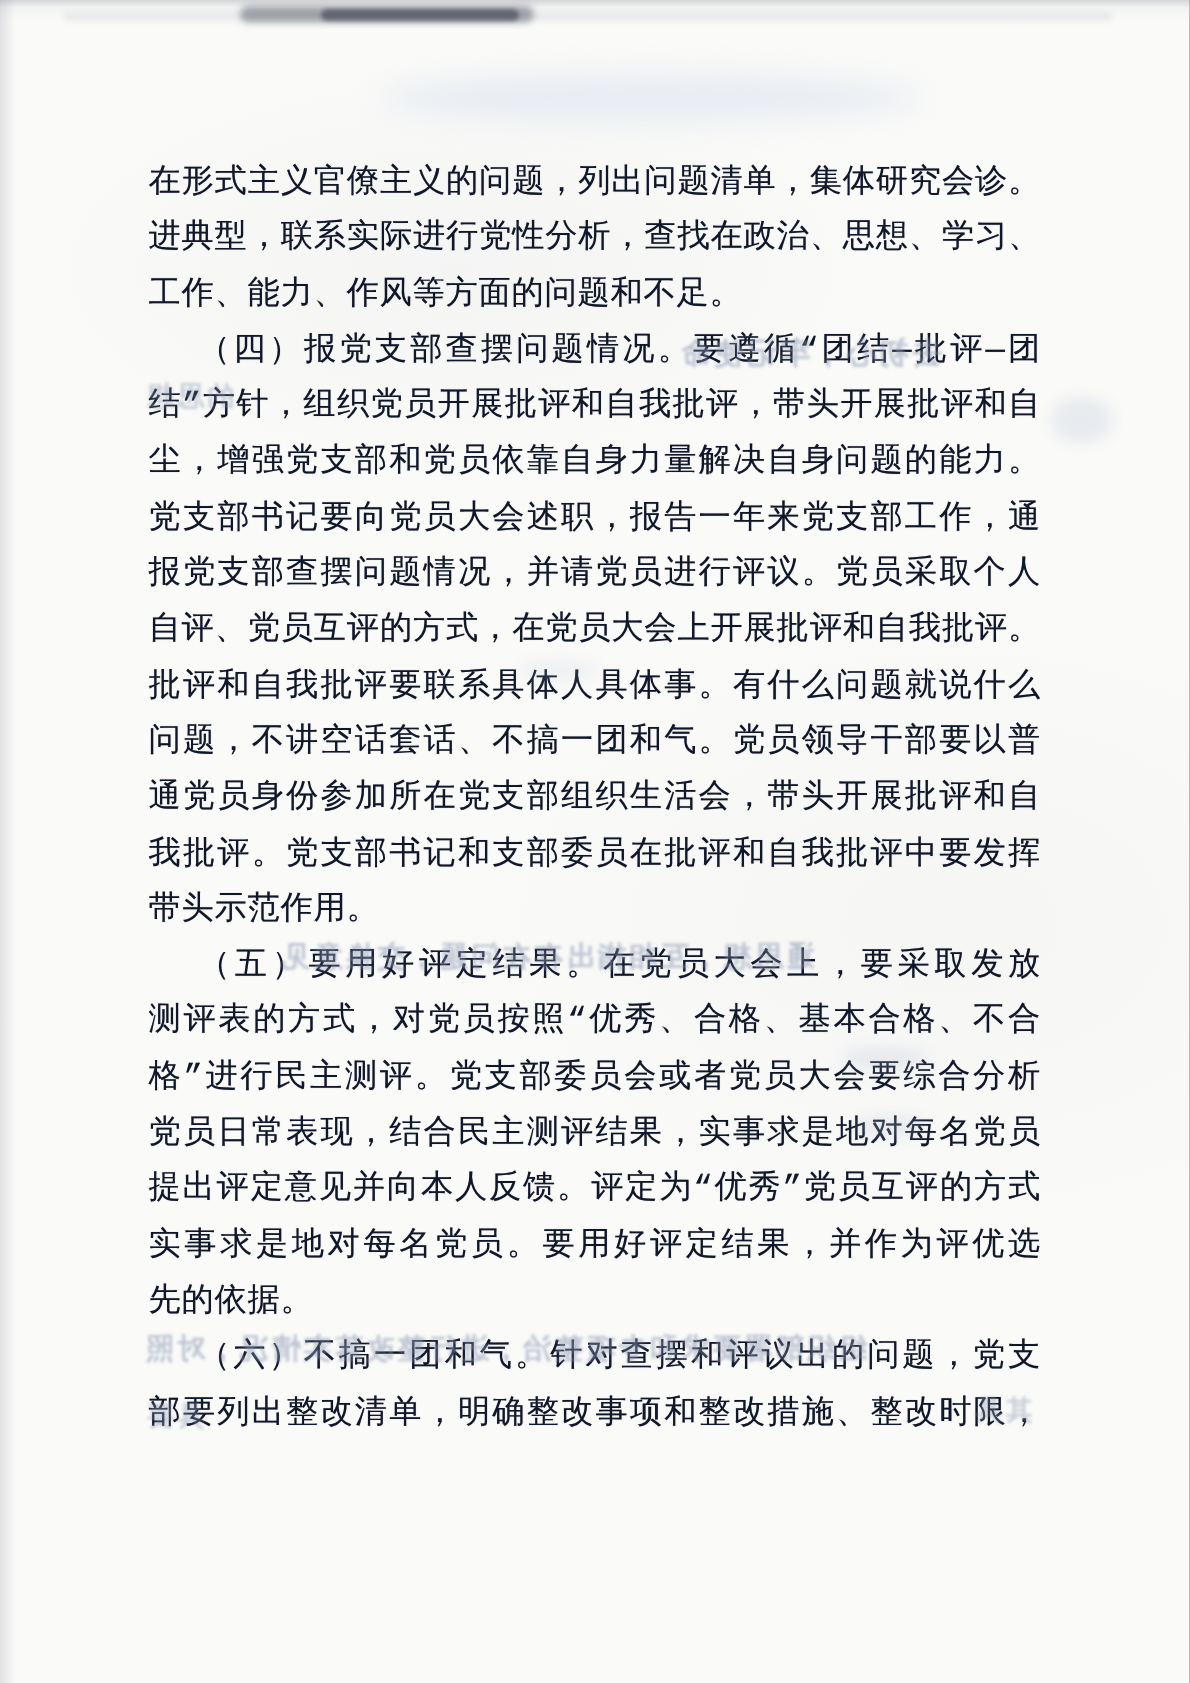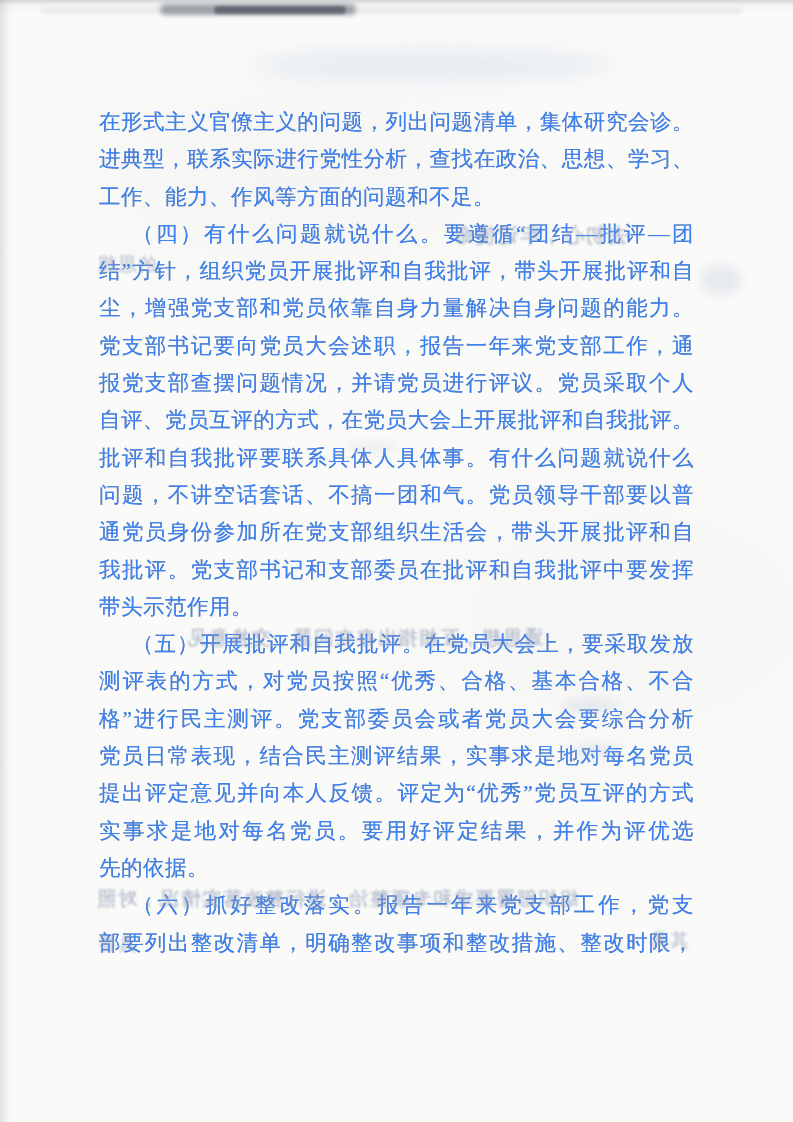--- a/index.html
+++ b/index.html
@@ -35,21 +35,22 @@
   .smudge { position: absolute; border-radius: 8px; }
   .s1 { left: 160px; top: 4px; width: 196px; height: 11px; background: #515866; opacity: .50; filter: blur(2.5px); }
   .s2 { left: 214px; top: 6px; width: 132px; height: 8px; background: #3b414f; opacity: .60; filter: blur(1.5px); }
   .s3 { left: 42px; top: 8px; width: 700px; height: 6px; background: #8d93a3; opacity: .14; filter: blur(2px); }
   
   .wash { position: absolute; left: 252px; top: 48px; width: 364px; height: 34px;
           background: #ccd7ea; opacity: .38; filter: blur(10px); border-radius: 50%; }
   
   .doc-text {
     position: absolute; left: 99px; top: 104px; width: 595px;
-    color: #3b82f6;
+    color: #0f172a;
+    font-family: Liberation Mono, monospace;
   }
   .line {
     height: 37.3px;
     line-height: 37.3px;
     font-size: 21.5px;
     letter-spacing: 0.5px;
     text-align: justify;
     white-space: normal;
     text-shadow: 0 0 0.5px rgba(45,46,52,0.55);
   }
@@ -90,39 +91,39 @@
 
   <div class="smudge s3"></div>
   <div class="smudge s1"></div>
   <div class="smudge s2"></div>
   <div class="wash"></div>
 
   <div class="doc-text">
       <div class="line j">在形式主义官僚主义的问题，列出问题清单，集体研究会诊。</div>
       <div class="line j">进典型，联系实际进行党性分析，查找在政治、思想、学习、</div>
       <div class="line">工作、能力、作风等方面的问题和不足。</div>
-      <div class="line j ind">（四）有什么问题就说什么。要遵循“团结—批评—团</div>
+      <div class="line j ind">（四）报党支部查摆问题情况。要遵循“团结—批评—团</div>
       <div class="line j">结”方针，组织党员开展批评和自我批评，带头开展批评和自</div>
       <div class="line j">尘，增强党支部和党员依靠自身力量解决自身问题的能力。</div>
       <div class="line j">党支部书记要向党员大会述职，报告一年来党支部工作，通</div>
       <div class="line j">报党支部查摆问题情况，并请党员进行评议。党员采取个人</div>
       <div class="line j">自评、党员互评的方式，在党员大会上开展批评和自我批评。</div>
       <div class="line j">批评和自我批评要联系具体人具体事。有什么问题就说什么</div>
       <div class="line j">问题，不讲空话套话、不搞一团和气。党员领导干部要以普</div>
       <div class="line j">通党员身份参加所在党支部组织生活会，带头开展批评和自</div>
       <div class="line j">我批评。党支部书记和支部委员在批评和自我批评中要发挥</div>
       <div class="line">带头示范作用。</div>
-      <div class="line j ind">（五）开展批评和自我批评。在党员大会上，要采取发放</div>
+      <div class="line j ind">（五）要用好评定结果。在党员大会上，要采取发放</div>
       <div class="line j">测评表的方式，对党员按照“优秀、合格、基本合格、不合</div>
       <div class="line j">格”进行民主测评。党支部委员会或者党员大会要综合分析</div>
       <div class="line j">党员日常表现，结合民主测评结果，实事求是地对每名党员</div>
       <div class="line j">提出评定意见并向本人反馈。评定为“优秀”党员互评的方式</div>
       <div class="line j">实事求是地对每名党员。要用好评定结果，并作为评优选</div>
       <div class="line">先的依据。</div>
-      <div class="line j ind">（六）抓好整改落实。报告一年来党支部工作，党支</div>
+      <div class="line j ind">（六）不搞一团和气。针对查摆和评议出的问题，党支</div>
       <div class="line j">部要列出整改清单，明确整改事项和整改措施、整改时限，</div>
     </div>
 
   <div class="bleed f0">的思想</div>
   <div class="bleed f1">去初心，牢记使命</div>
   <div class="bleed f2">通思想，互相指出存在问题，交换意见</div>
   <div class="bleed f3">组织部署要求和专项整治，进行整改落实情况，对照</div>
   <div class="bleed f4">具要</div>
   <div class="bleed f5">其具</div>
 

